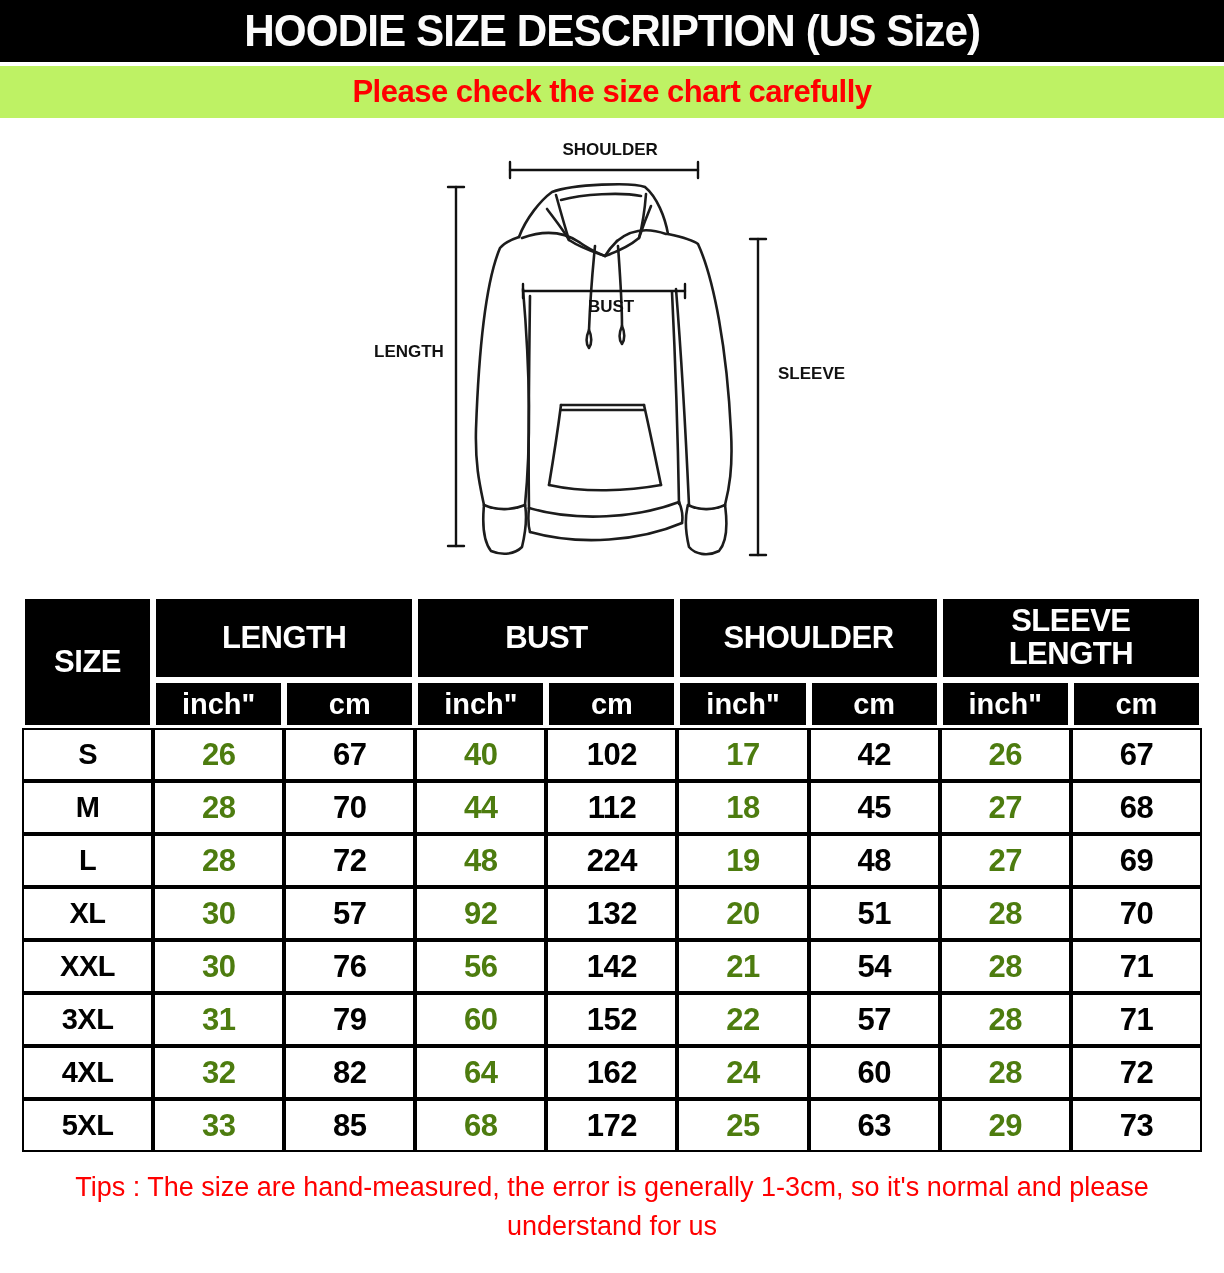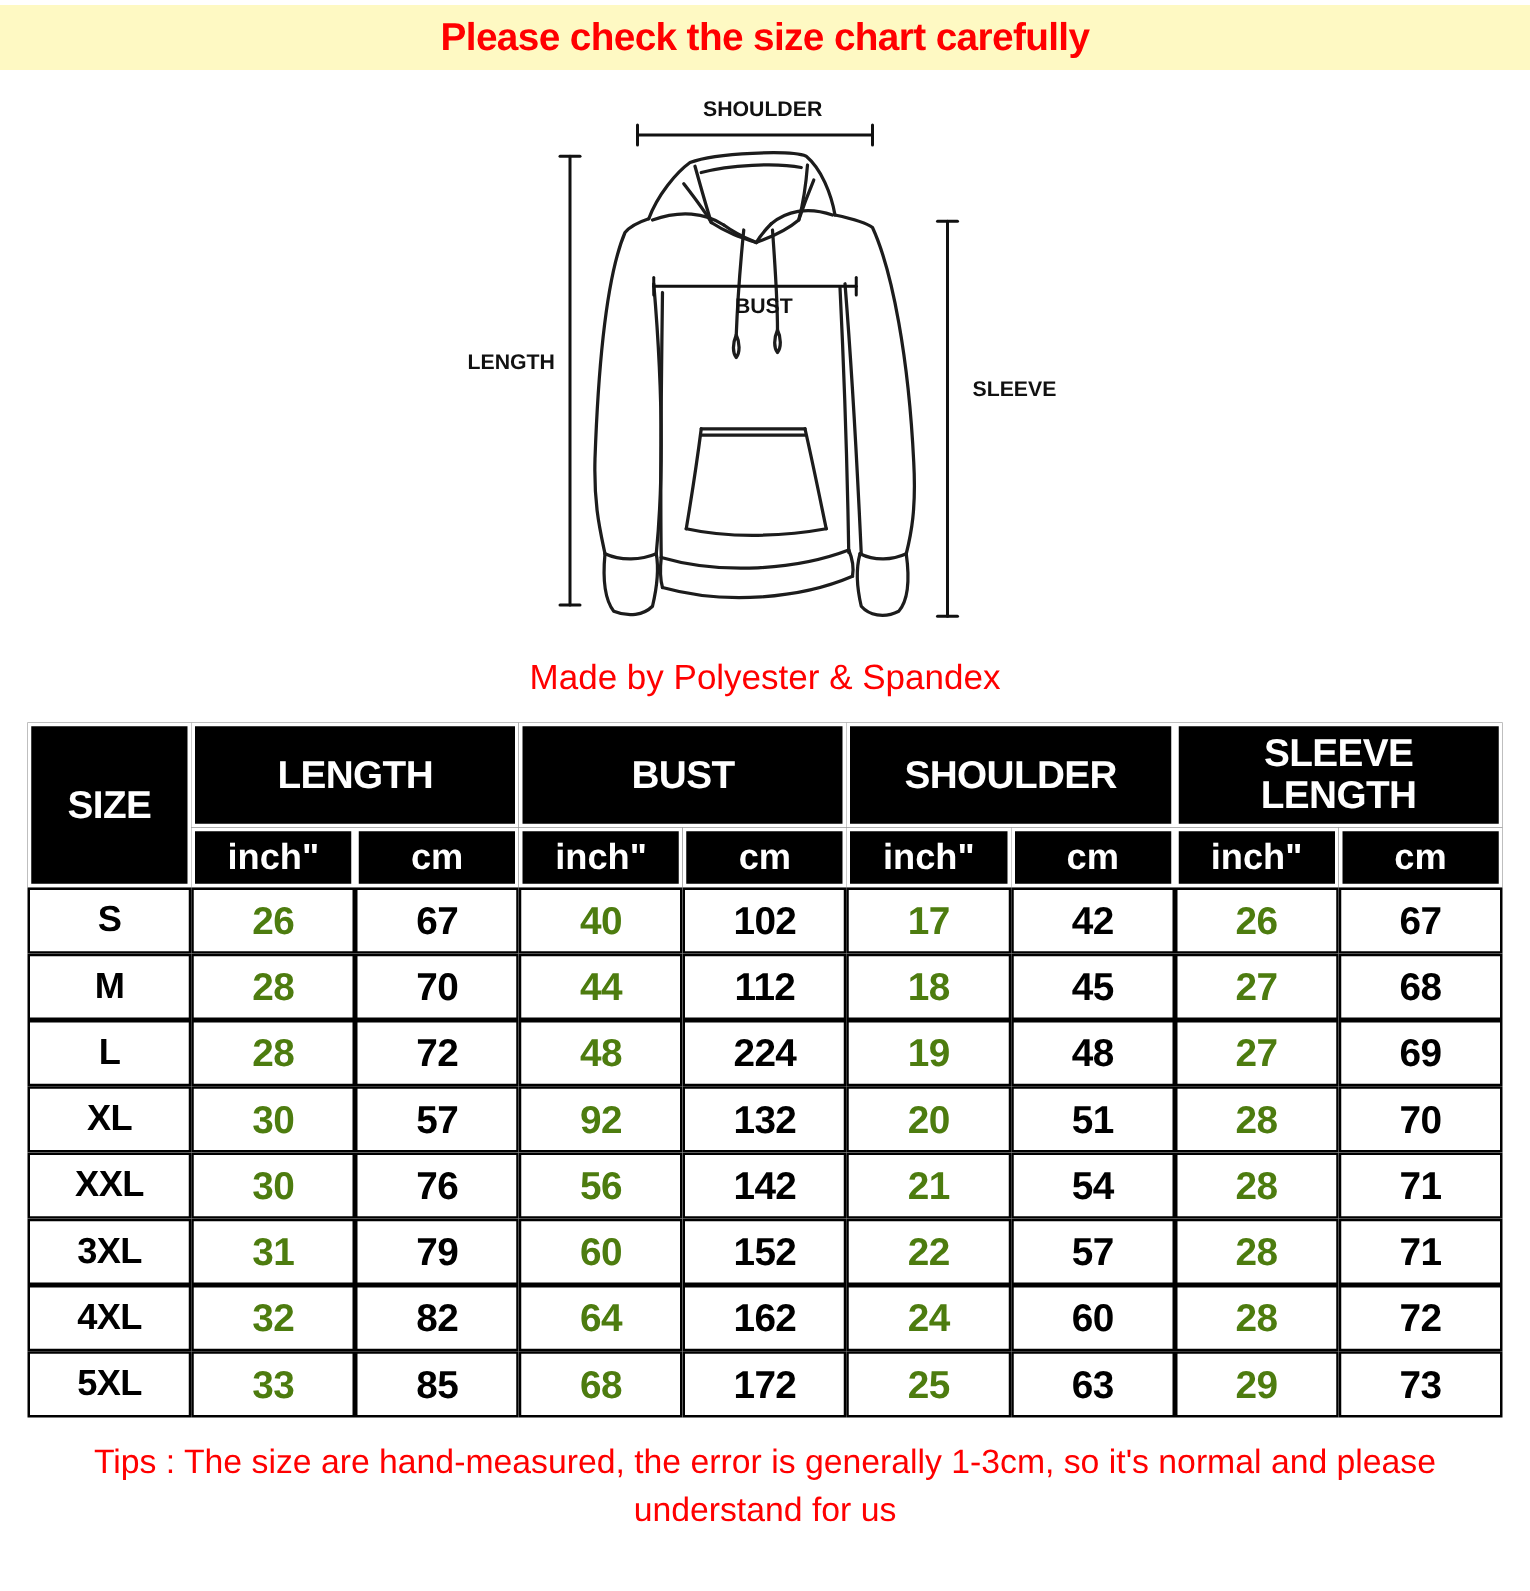--- a/index.html
+++ b/index.html
@@ -3,21 +3,21 @@
 <meta charset="utf-8">
 <style>
   html,body{margin:0;padding:0;background:#fff;width:1224px;
     font-family:"Liberation Sans","DejaVu Sans",sans-serif;}
   .page{width:1224px;min-height:1273px;background:#fff;overflow:hidden;}
 
   
   .title-bar{background:#000;height:62px;display:flex;align-items:center;justify-content:center;}
   .title-bar .t{color:#fbfbfb;font-size:44px;font-weight:bold;letter-spacing:-1px;transform:scaleX(.96);white-space:nowrap;}
   .bar-divider{height:4px;background:#fff;}
-  .subtitle-bar{background:#fef9c3;height:52px;display:flex;align-items:center;justify-content:center;}
+  .subtitle-bar{background:#bef264;height:52px;display:flex;align-items:center;justify-content:center;}
   .subtitle-bar .t{color:#ff0000;font-size:31px;font-weight:bold;letter-spacing:-.5px;}
 
   
   .diagram{position:relative;width:520px;height:442px;margin:16px auto 0;}
   .diagram svg{position:absolute;left:0;top:0;}
   .diag-label{position:absolute;font-size:17px;font-weight:bold;color:#111;white-space:nowrap;}
   .lbl-shoulder{left:50%;top:6px;transform:translateX(-52%);}
   .lbl-length{left:22px;top:208px;}
   .lbl-bust{left:50%;top:163px;transform:translateX(-52%);}
   .lbl-sleeve{left:426px;top:230px;}
@@ -35,20 +35,23 @@
   .size-table td.size{font-size:29px;}
 
   
   .tips{color:#ff0000;font-size:27px;text-align:center;width:1160px;margin:16px auto 0;line-height:1.45;}
 </style>
 </head>
 <body>
 
 <div class="page">
 
+  <div class="title-bar">
+    <span class="t">HOODIE SIZE DESCRIPTION (US Size)</span>
+  </div>
   <div class="bar-divider"></div>
   <div class="subtitle-bar">
     <span class="t">Please check the size chart carefully</span>
   </div>
 
   <div class="diagram">
     <svg width="520" height="442" viewBox="0 0 520 442">
       <g fill="none" stroke="#1c1c1c" stroke-width="2.6" stroke-linecap="round" stroke-linejoin="round">
 
         <path d="M 167,103 C 174,84 189,66 200,58 C 221,50 281,48 293,53 C 305,63 313,83 316,100"></path>
@@ -108,21 +111,20 @@
           <path d="M 171,150 L 171,164"></path>
           <path d="M 333,150 L 333,164"></path>
       </g>
     </svg>
     <span class="diag-label lbl-shoulder">SHOULDER</span>
     <span class="diag-label lbl-length">LENGTH</span>
     <span class="diag-label lbl-bust">BUST</span>
     <span class="diag-label lbl-sleeve">SLEEVE</span>
   </div>
 
-  <div class="caption">Made by Polyester &amp; Spandex</div>
 
   <table class="size-table">
     <colgroup>
       <col style="width:131px">
         <col style="width:131px">
         <col style="width:131px">
         <col style="width:131px">
       <col style="width:131px">
         <col style="width:131px">
         <col style="width:131px">

